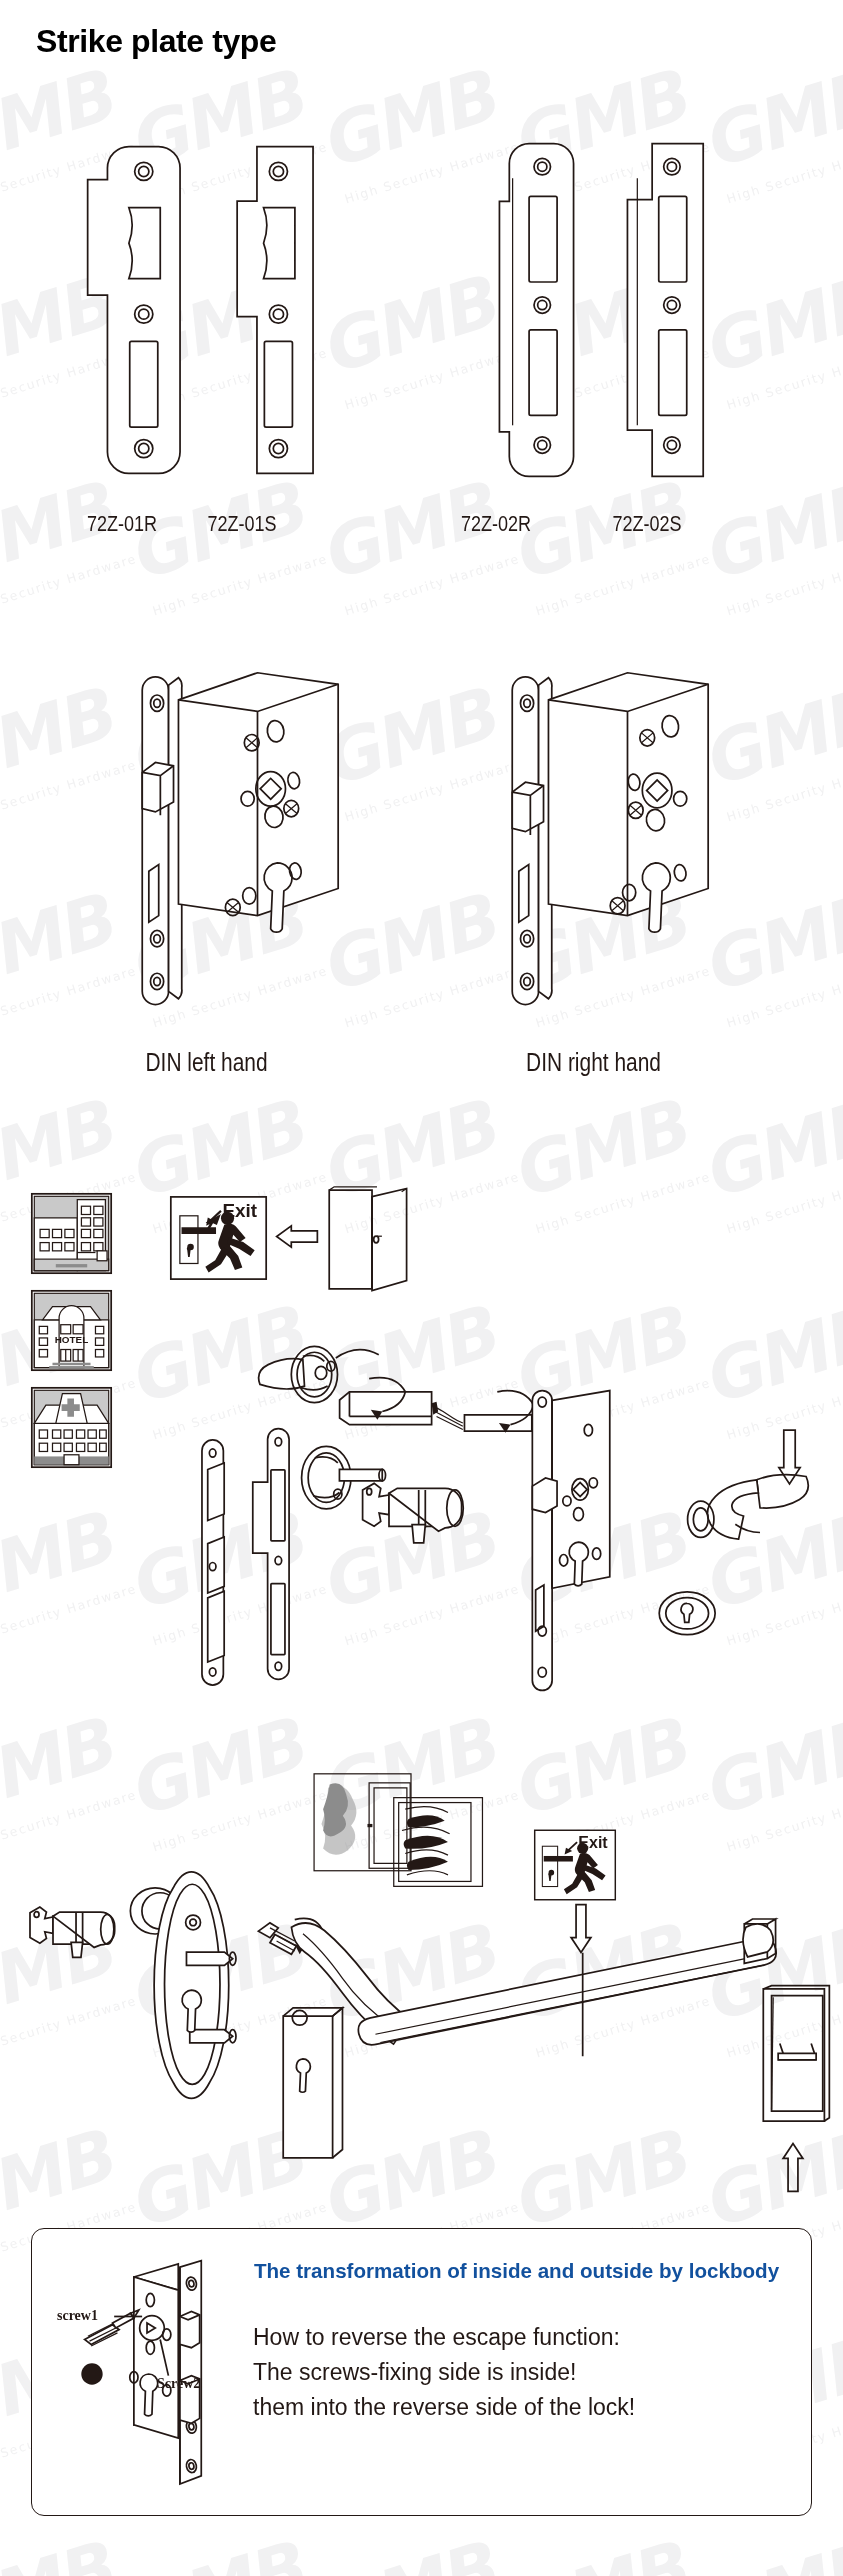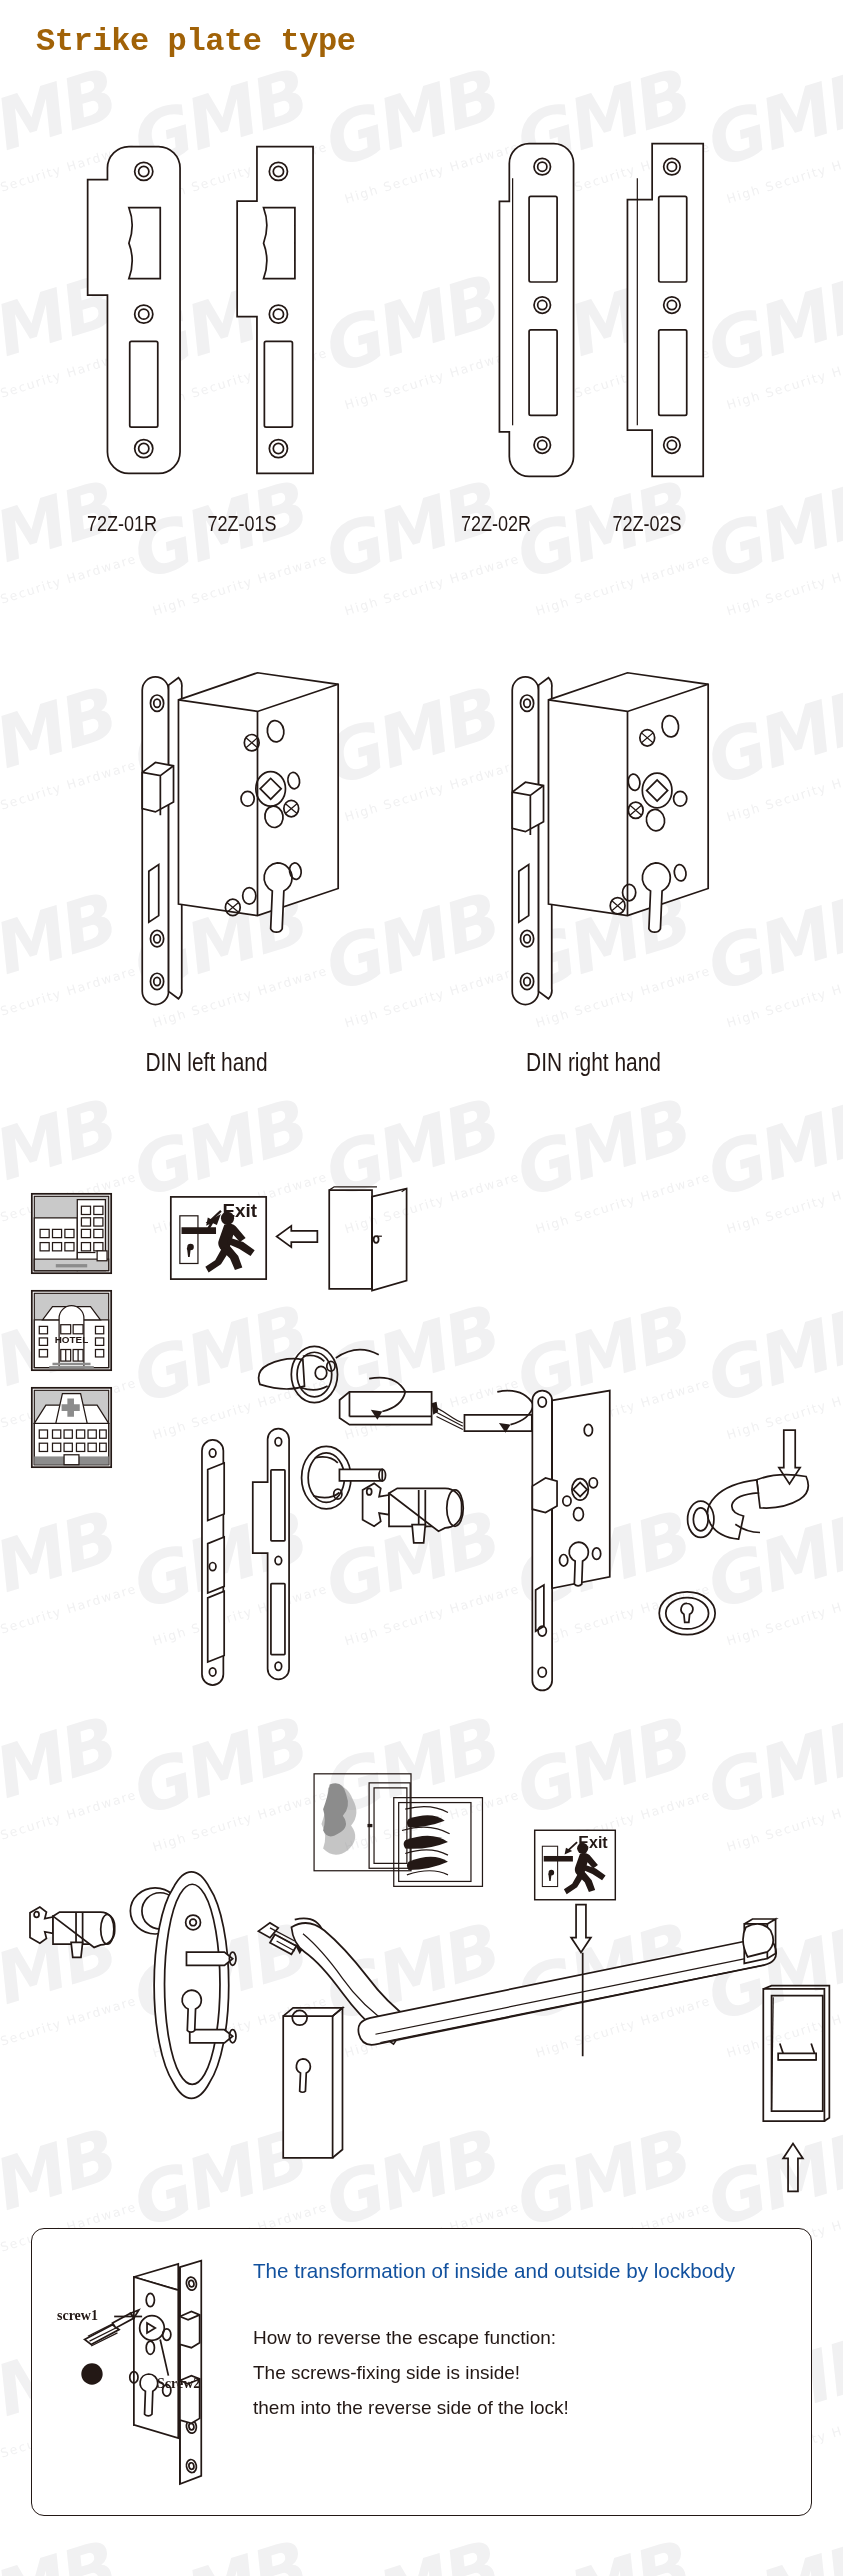--- a/index.html
+++ b/index.html
@@ -23,23 +23,23 @@
     font-family:"DejaVu Sans", sans-serif;
   }
   .wm small { display:block; font-size:12.4px; letter-spacing:1.6px;
               font-style:normal; font-weight:normal; margin-top:-8.2px;}
 
   
   #page { position:absolute; inset:0; z-index:2; }
 
   .ttl {
     position:absolute; left:36px; top:23px;
-    font-size:32px; font-weight:bold; color:#a16207;
+    font-size:32px; font-weight:bold; color:#000000;
     letter-spacing:-0.4px;
-    font-family:Liberation Mono, monospace;
+    font-family:Liberation Sans, sans-serif;
   }
 
   .cap {
     position:absolute; text-align:center;
     font-size:22px; color:#231815;
     font-family:"Liberation Sans Narrow","Liberation Sans",sans-serif;
     transform:scaleX(.82); transform-origin:center;
     white-space:nowrap;
   }
   .cap.big { font-size:25.5px; }
@@ -55,25 +55,25 @@
   .gry2{ fill:#8c8c8c; stroke:none; }
 
   
   .infobox {
     position:absolute; left:31px; top:2228px;
     width:781px; height:288px;
     border:1.6px solid #231815; border-radius:13px; background:#fff;
   }
   .ib-h {
     position:absolute; left:221px; top:28px; width:527px;
-    color:#12519e; font-weight:normal; font-size:20.6px; line-height:28px;
+    color:#12519e; font-weight:bold; font-size:20.6px; line-height:28px;text-align:center;
   }
   .ib-b {
     position:absolute; left:221px; top:91px; width:544px;
-    color:#231815; font-size:19px; line-height:35px;
+    color:#231815; font-size:23px; line-height:35px;
   }
   .scrLbl {
     position:absolute; font-weight:bold; color:#231815;
     font-size:14px; white-space:nowrap;
     font-family:Liberation Serif, serif;
   }
 </style>
 </head>
 <body>
 

